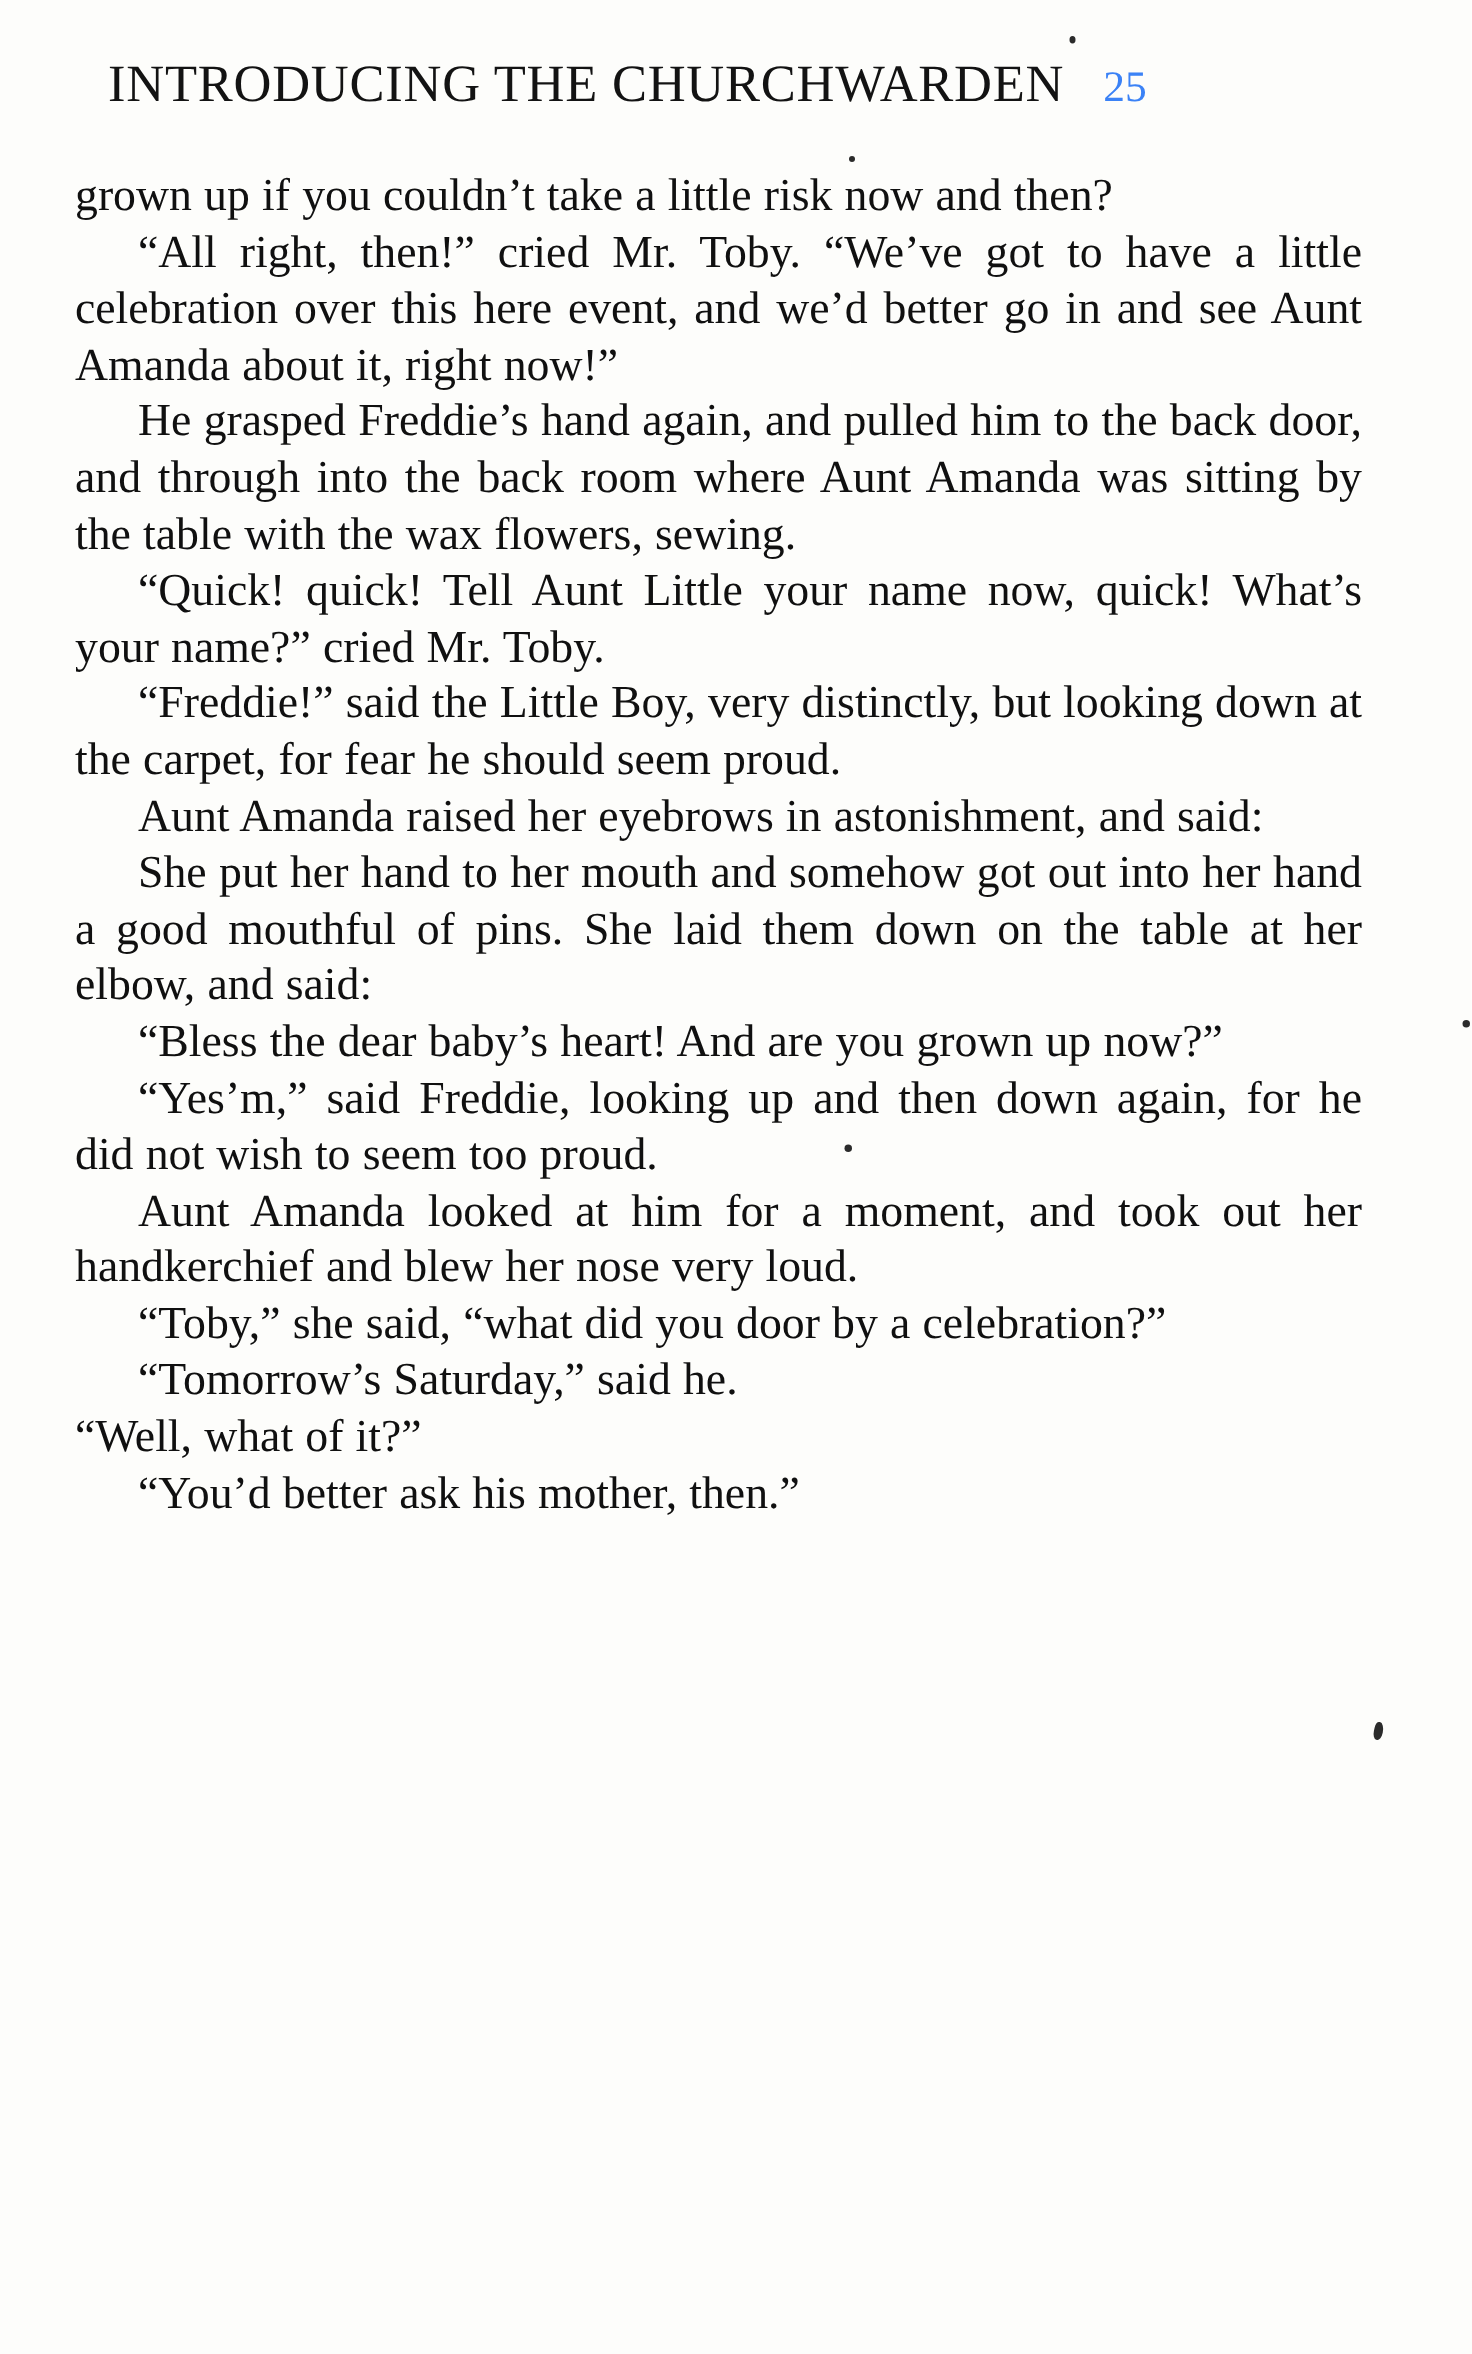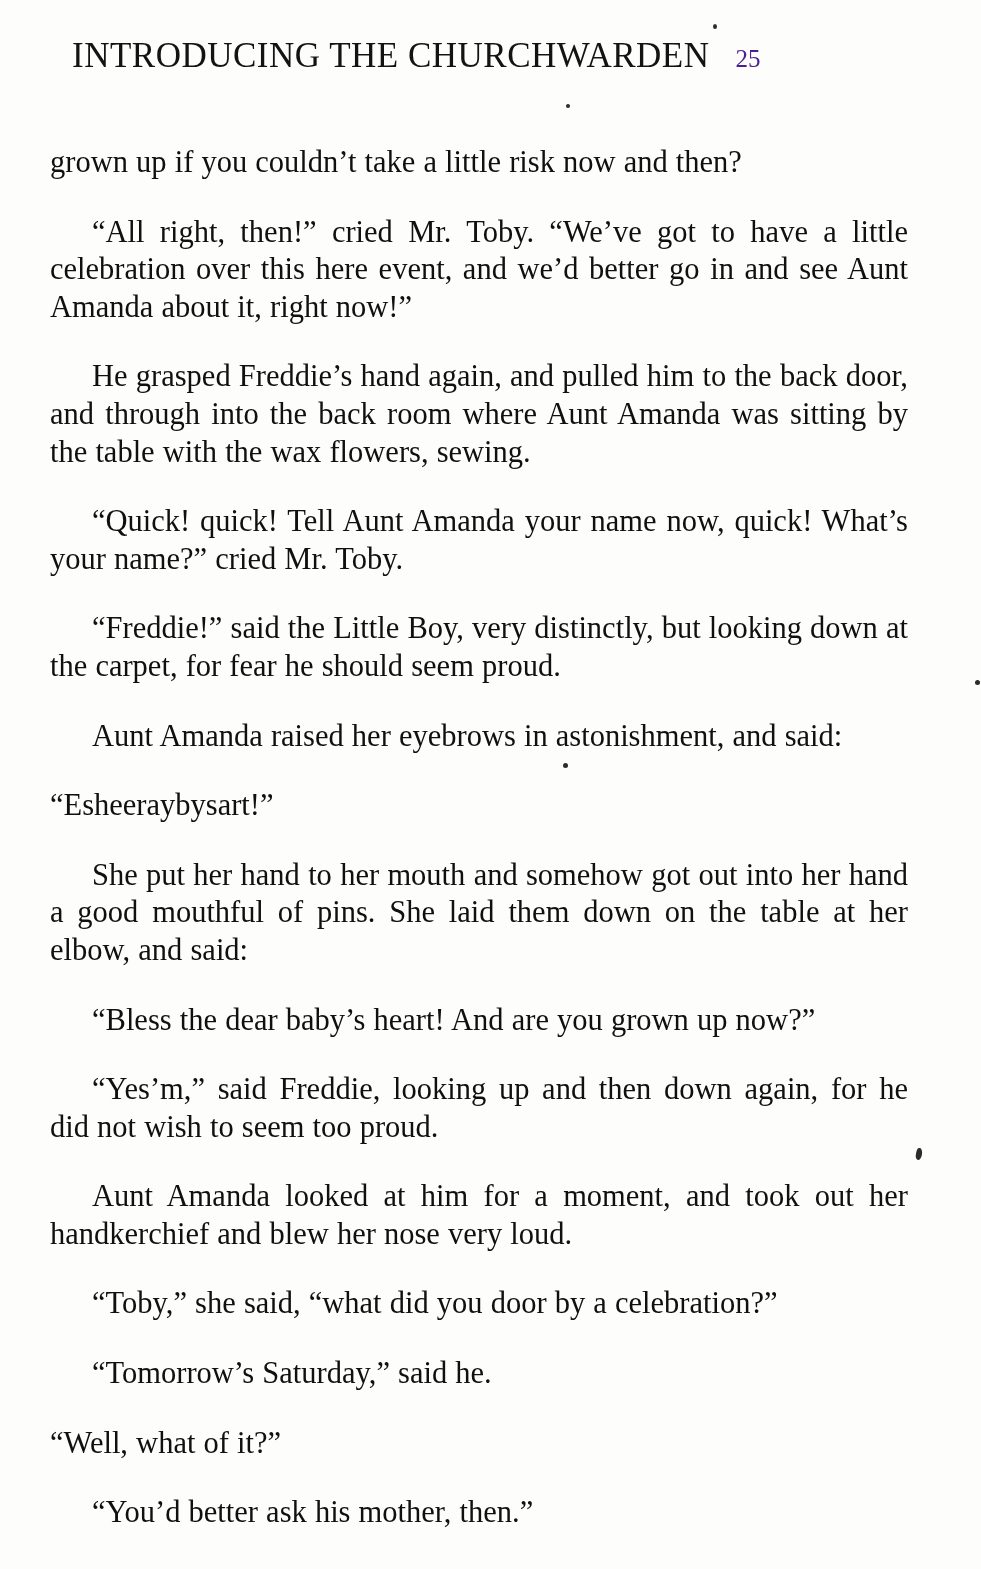--- a/index.html
+++ b/index.html
@@ -34,23 +34,23 @@
   }
   .head-title {
     font-size: 35px;
     letter-spacing: 0.5px;
     font-variant: small-caps;
     text-transform: uppercase;
     white-space: nowrap;
     color: #131313;
   }
   .folio {
-    font-size: 25px;
+    font-size: 29px;
     margin-left: 26px;
-    color: #4c1d95;
+    color: #3b82f6;
   }
   .body-text {
     position: absolute;
     left: 50px;
     top: 112px;
     width: 858px;
     font-size: 30.5px;
     line-height: 37.6px;
     text-align: justify;
     color: #101010;
@@ -61,21 +61,20 @@
     margin: 0;
     text-indent: 0;
   }
   .body-text p.indent {
     text-indent: 42px;
   }
   
   .body-text p {
     text-align-last: left;
     word-spacing: 0.5px;
-    margin-top: 32px;
   }
   .speck {
     position: absolute;
     background: #2b2b2b;
     border-radius: 50%;
   }
   .speck.s1 { left: 713px; top: 24px;  width: 4px;  height: 5px; }
   .speck.s2 { left: 566px; top: 104px; width: 4px;  height: 4px; }
   .speck.s3 { left: 975px; top: 680px; width: 5px;  height: 5px; }
   .speck.s4 { left: 563px; top: 763px; width: 5px;  height: 5px; }
@@ -89,24 +88,23 @@
 
   <div class="running-head">
     <span class="head-title">INTRODUCING THE CHURCHWARDEN</span>
     <span class="folio">25</span>
   </div>
 
   <div class="body-text">
       <p class="">grown up if you couldn’t take a little risk now and then?</p>
       <p class="indent">“All right, then!” cried Mr. Toby.  “We’ve got to have a little celebration over this here event, and we’d better go in and see Aunt Amanda about it, right now!”</p>
       <p class="indent">He grasped Freddie’s hand again, and pulled him to the back door, and through into the back room where Aunt Amanda was sitting by the table with the wax flowers, sewing.</p>
-      <p class="indent">“Quick! quick!  Tell Aunt Amanda your name now, quick!  What’s your name?” cried Mr. Toby.</p>
+      <p class="indent">“Quick! quick!  Tell Aunt Little your name now, quick!  What’s your name?” cried Mr. Toby.</p>
       <p class="indent">“Freddie!” said the Little Boy, very distinctly, but looking down at the carpet, for fear he should seem proud.</p>
       <p class="indent">Aunt Amanda raised her eyebrows in astonishment, and said:</p>
-      <p class="">“Esheeraybysart!”</p>
       <p class="indent">She put her hand to her mouth and somehow got out into her hand a good mouthful of pins. She laid them down on the table at her elbow, and said:</p>
       <p class="indent">“Bless the dear baby’s heart!  And are you grown up now?”</p>
       <p class="indent">“Yes’m,” said Freddie, looking up and then down again, for he did not wish to seem too proud.</p>
       <p class="indent">Aunt Amanda looked at him for a moment, and took out her handkerchief and blew her nose very loud.</p>
       <p class="indent">“Toby,” she said, “what did you door by a celebration?”</p>
       <p class="indent">“Tomorrow’s Saturday,” said he.</p>
       <p class="">“Well, what of it?”</p>
       <p class="indent">“You’d better ask his mother, then.”</p>
     </div>
 

